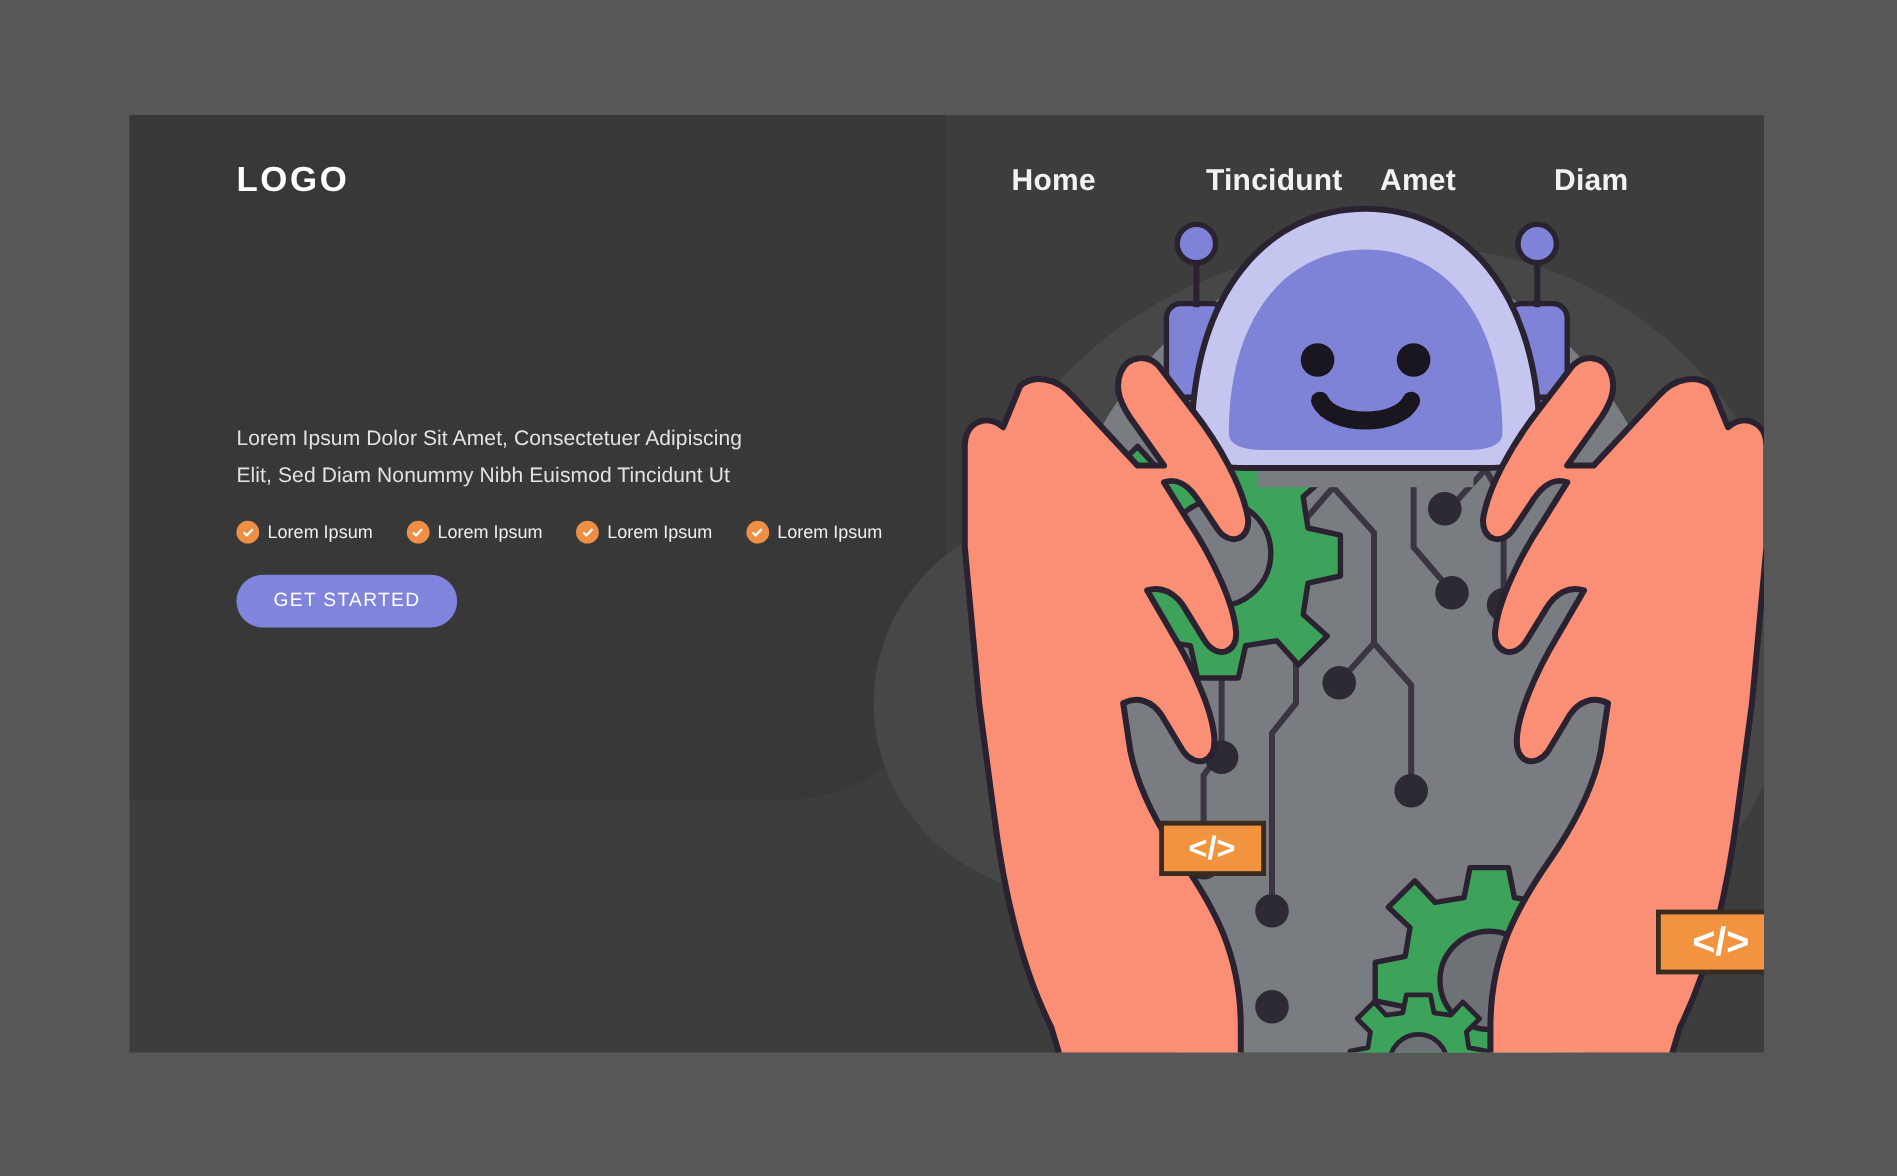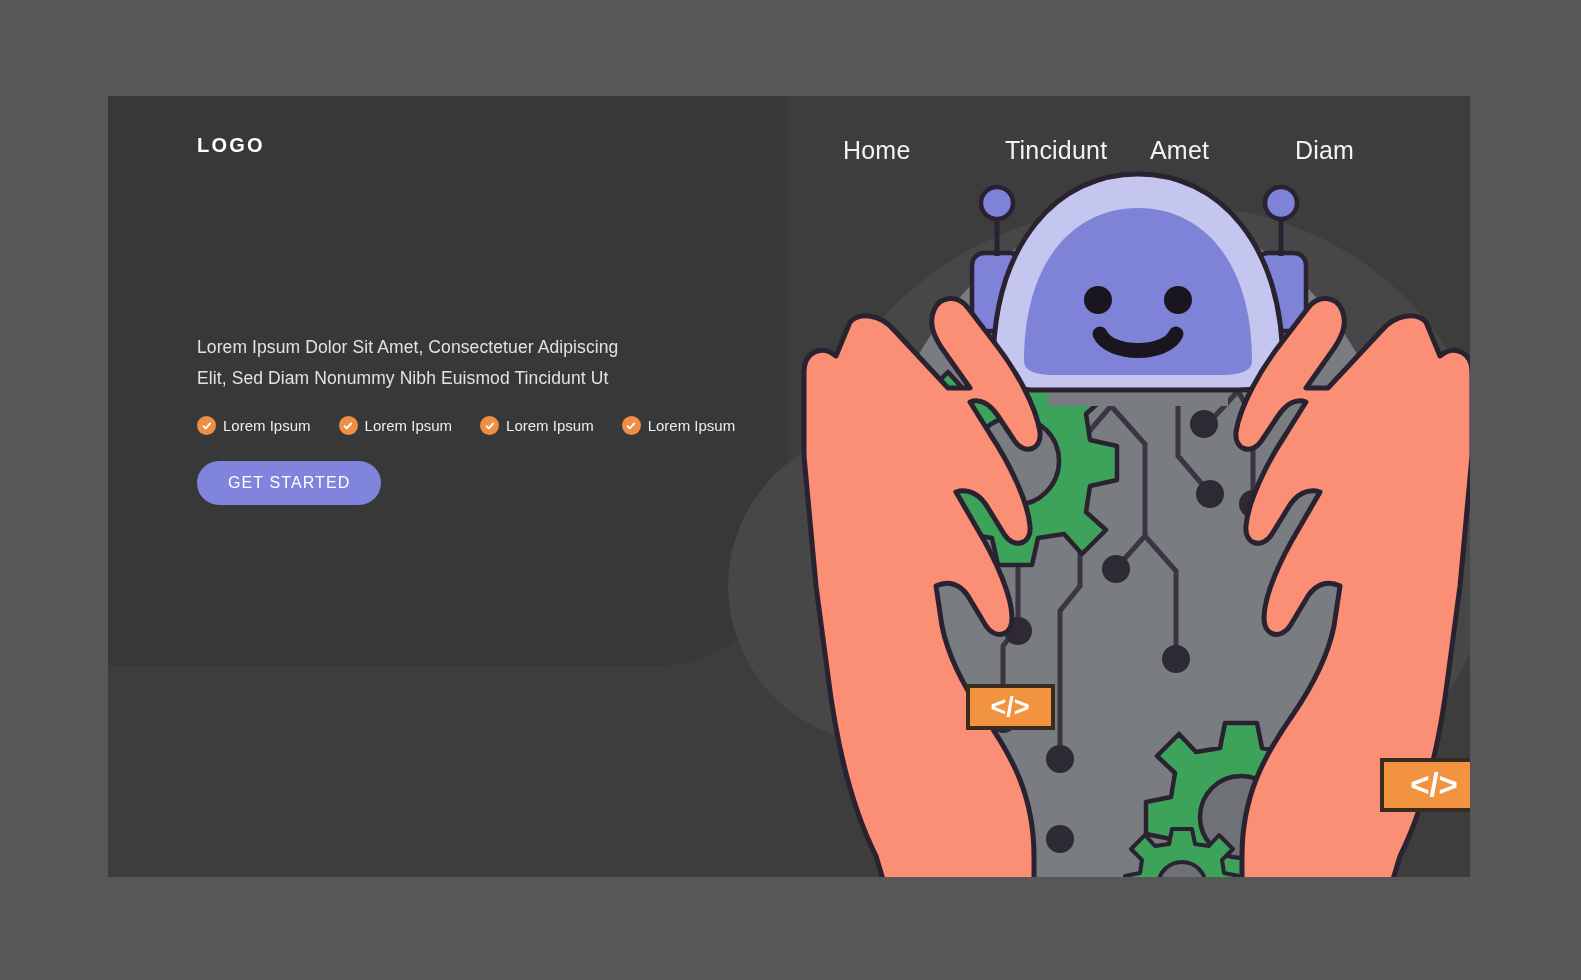--- a/index.html
+++ b/index.html
@@ -59,35 +59,35 @@
     position: absolute;
     left: 0; top: 0;
     width: 100%; height: 120px;
     display: flex; align-items: center;
     z-index: 20;
   }
   #logo {
     position: absolute;
     left: 89px; top: 38px;
     color: #ffffff;
-    font-size: 20px;
+    font-size: 29px;
     font-weight: 700;
     letter-spacing: 2.2px;
     font-family: "Liberation Sans", sans-serif;
   }
   #nav {
     position: absolute;
     left: 735px; top: 40px;
     display: flex;
     align-items: center;
   }
   .nav-item {
     color: #f2f2f2;
     font-size: 25px;
-    font-weight: 400;
+    font-weight: 700;
     letter-spacing: .2px;
     cursor: pointer;
     white-space: nowrap;
   }
   #nav-home    { margin-right: 0; width: 162px; }
   #nav-services{ width: 145px; }
   #nav-about   { width: 145px; }
   #nav-blog    { width: 80px; }
 
   
@@ -98,21 +98,21 @@
     z-index: 20;
   }
   #hero-title {
     color: #f4f4f4;
     font-size: 43px;
     font-weight: 300;
     letter-spacing: .3px;
     line-height: 1.1;
   }
   #hero-sub {
-    margin-top: 16px;
+    margin-top: 34px;
     color: #e2e2e2;
     font-size: 17.5px;
     line-height: 1.78;
     max-width: 430px;
     letter-spacing: .1px;
   }
   #features {
     margin-top: 22px;
     display: flex;
     align-items: center;

